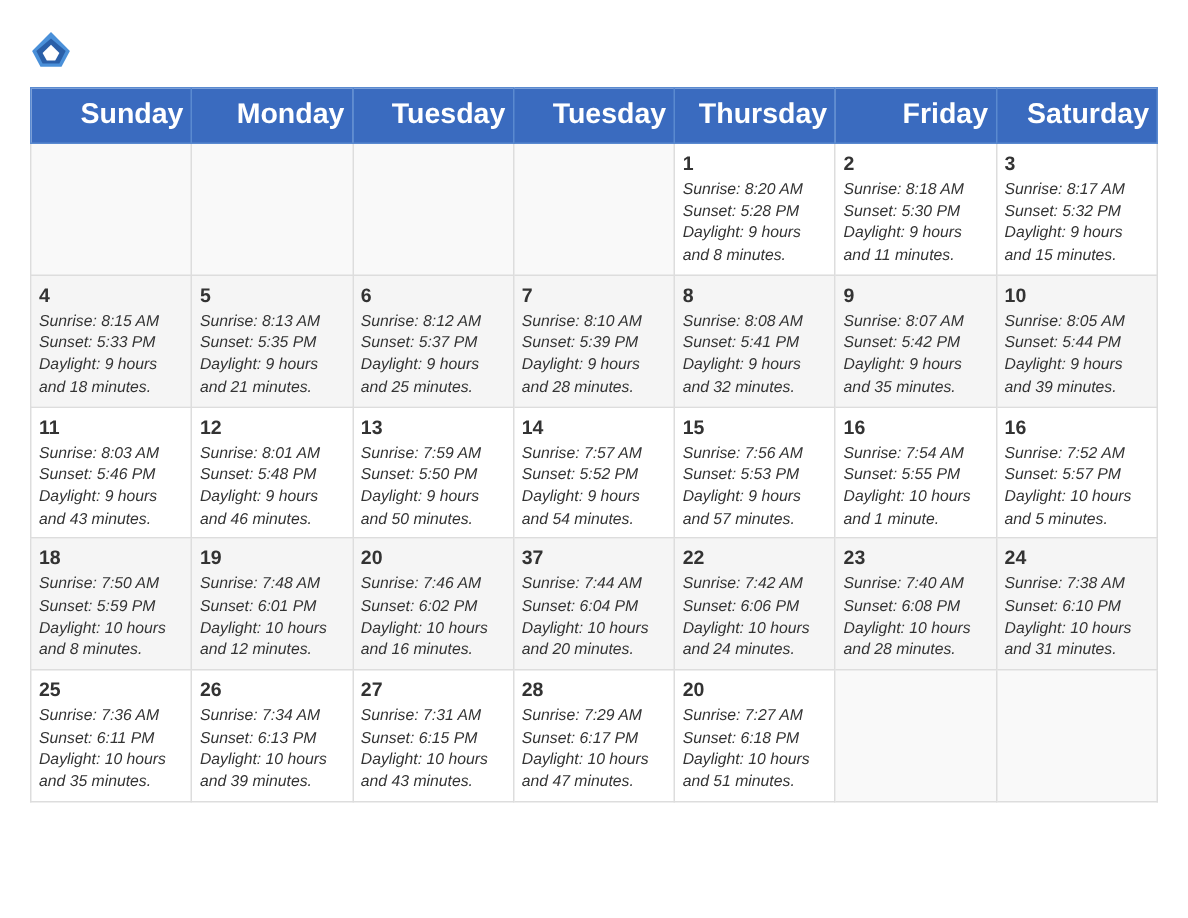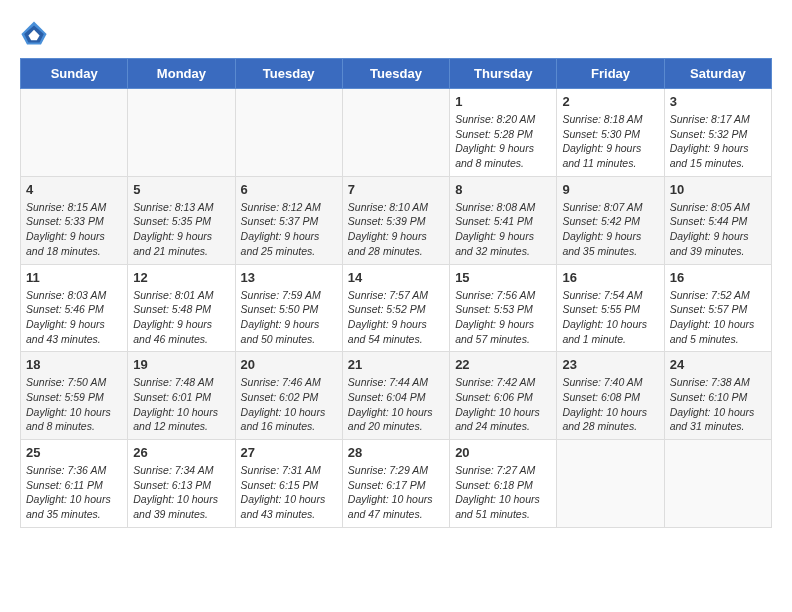--- a/index.html
+++ b/index.html
@@ -42,22 +42,22 @@
       width: 100%;
       border-collapse: collapse;
       font-size: 11px;
     }
     thead tr {
       background-color: #3a6bbf;
       color: #fff;
     }
     thead th {
       padding: 7px 5px;
-      text-align: center;
-      font-size: 13px;
+      text-align: right;
+      font-size: 19px;
       font-weight: bold;
       border: 1px solid #5a8ad0;
     }
     tbody tr {
       border-bottom: 1px solid #ccc;
     }
     tbody td {
       padding: 5px 5px;
       vertical-align: top;
       border: 1px solid #ddd;
@@ -206,21 +206,21 @@
         </td>
         <td>
           <span class="day-number">19</span>
           <div class="day-info">Sunrise: 7:48 AM<br>Sunset: 6:01 PM<br>Daylight: 10 hours<br>and 12 minutes.</div>
         </td>
         <td>
           <span class="day-number">20</span>
           <div class="day-info">Sunrise: 7:46 AM<br>Sunset: 6:02 PM<br>Daylight: 10 hours<br>and 16 minutes.</div>
         </td>
         <td>
-          <span class="day-number">21</span>
+          <span class="day-number">37</span>
           <div class="day-info">Sunrise: 7:44 AM<br>Sunset: 6:04 PM<br>Daylight: 10 hours<br>and 20 minutes.</div>
         </td>
         <td>
           <span class="day-number">22</span>
           <div class="day-info">Sunrise: 7:42 AM<br>Sunset: 6:06 PM<br>Daylight: 10 hours<br>and 24 minutes.</div>
         </td>
         <td>
           <span class="day-number">23</span>
           <div class="day-info">Sunrise: 7:40 AM<br>Sunset: 6:08 PM<br>Daylight: 10 hours<br>and 28 minutes.</div>
         </td>

